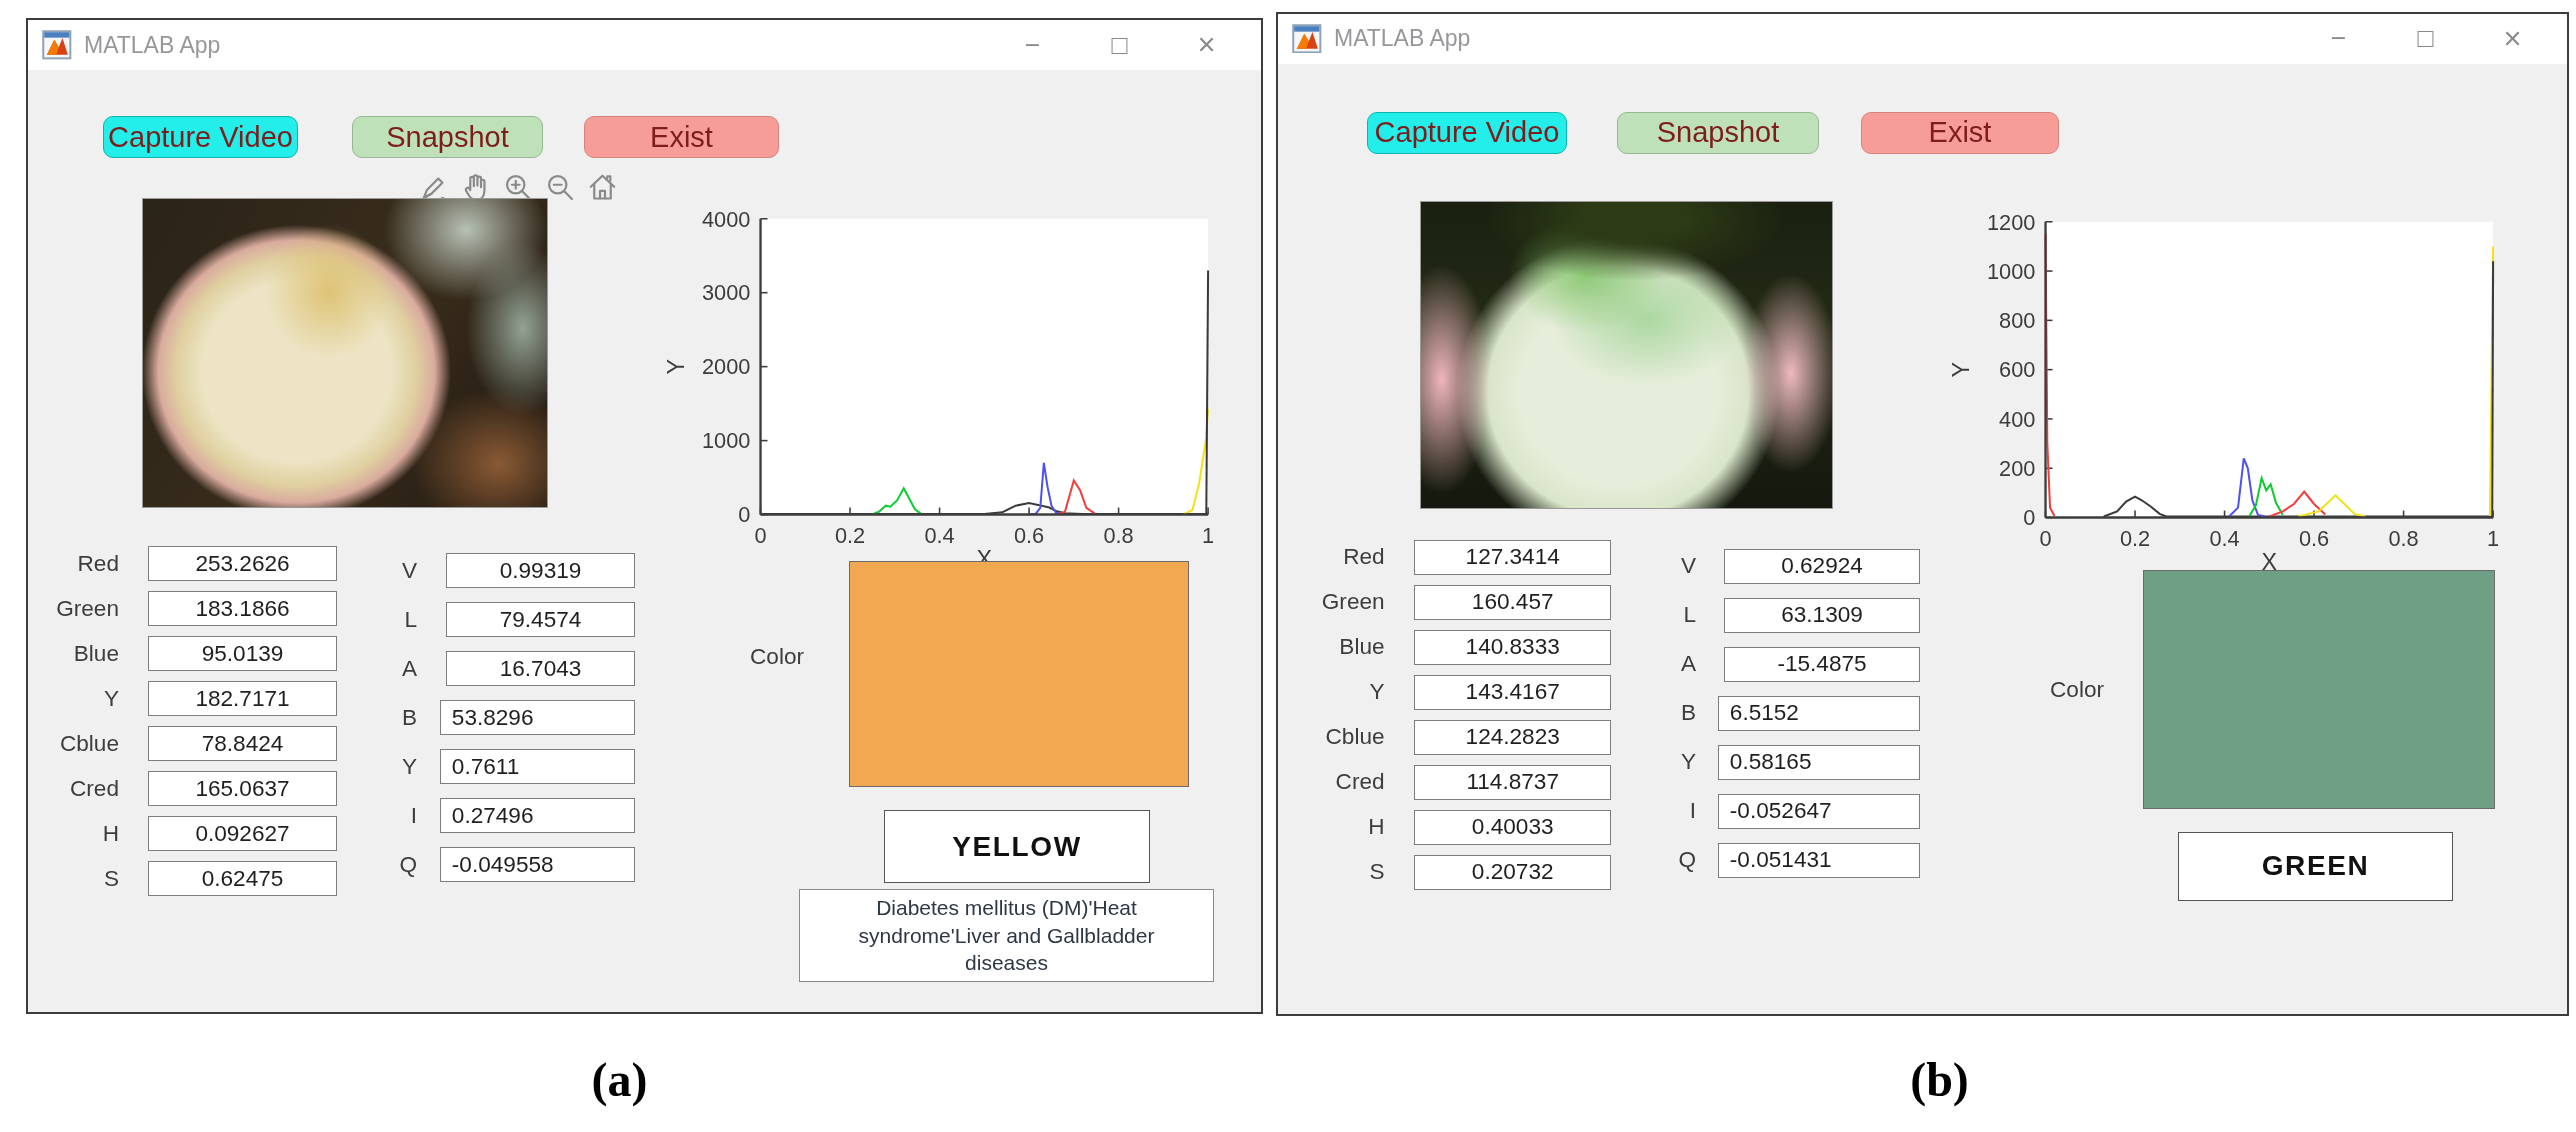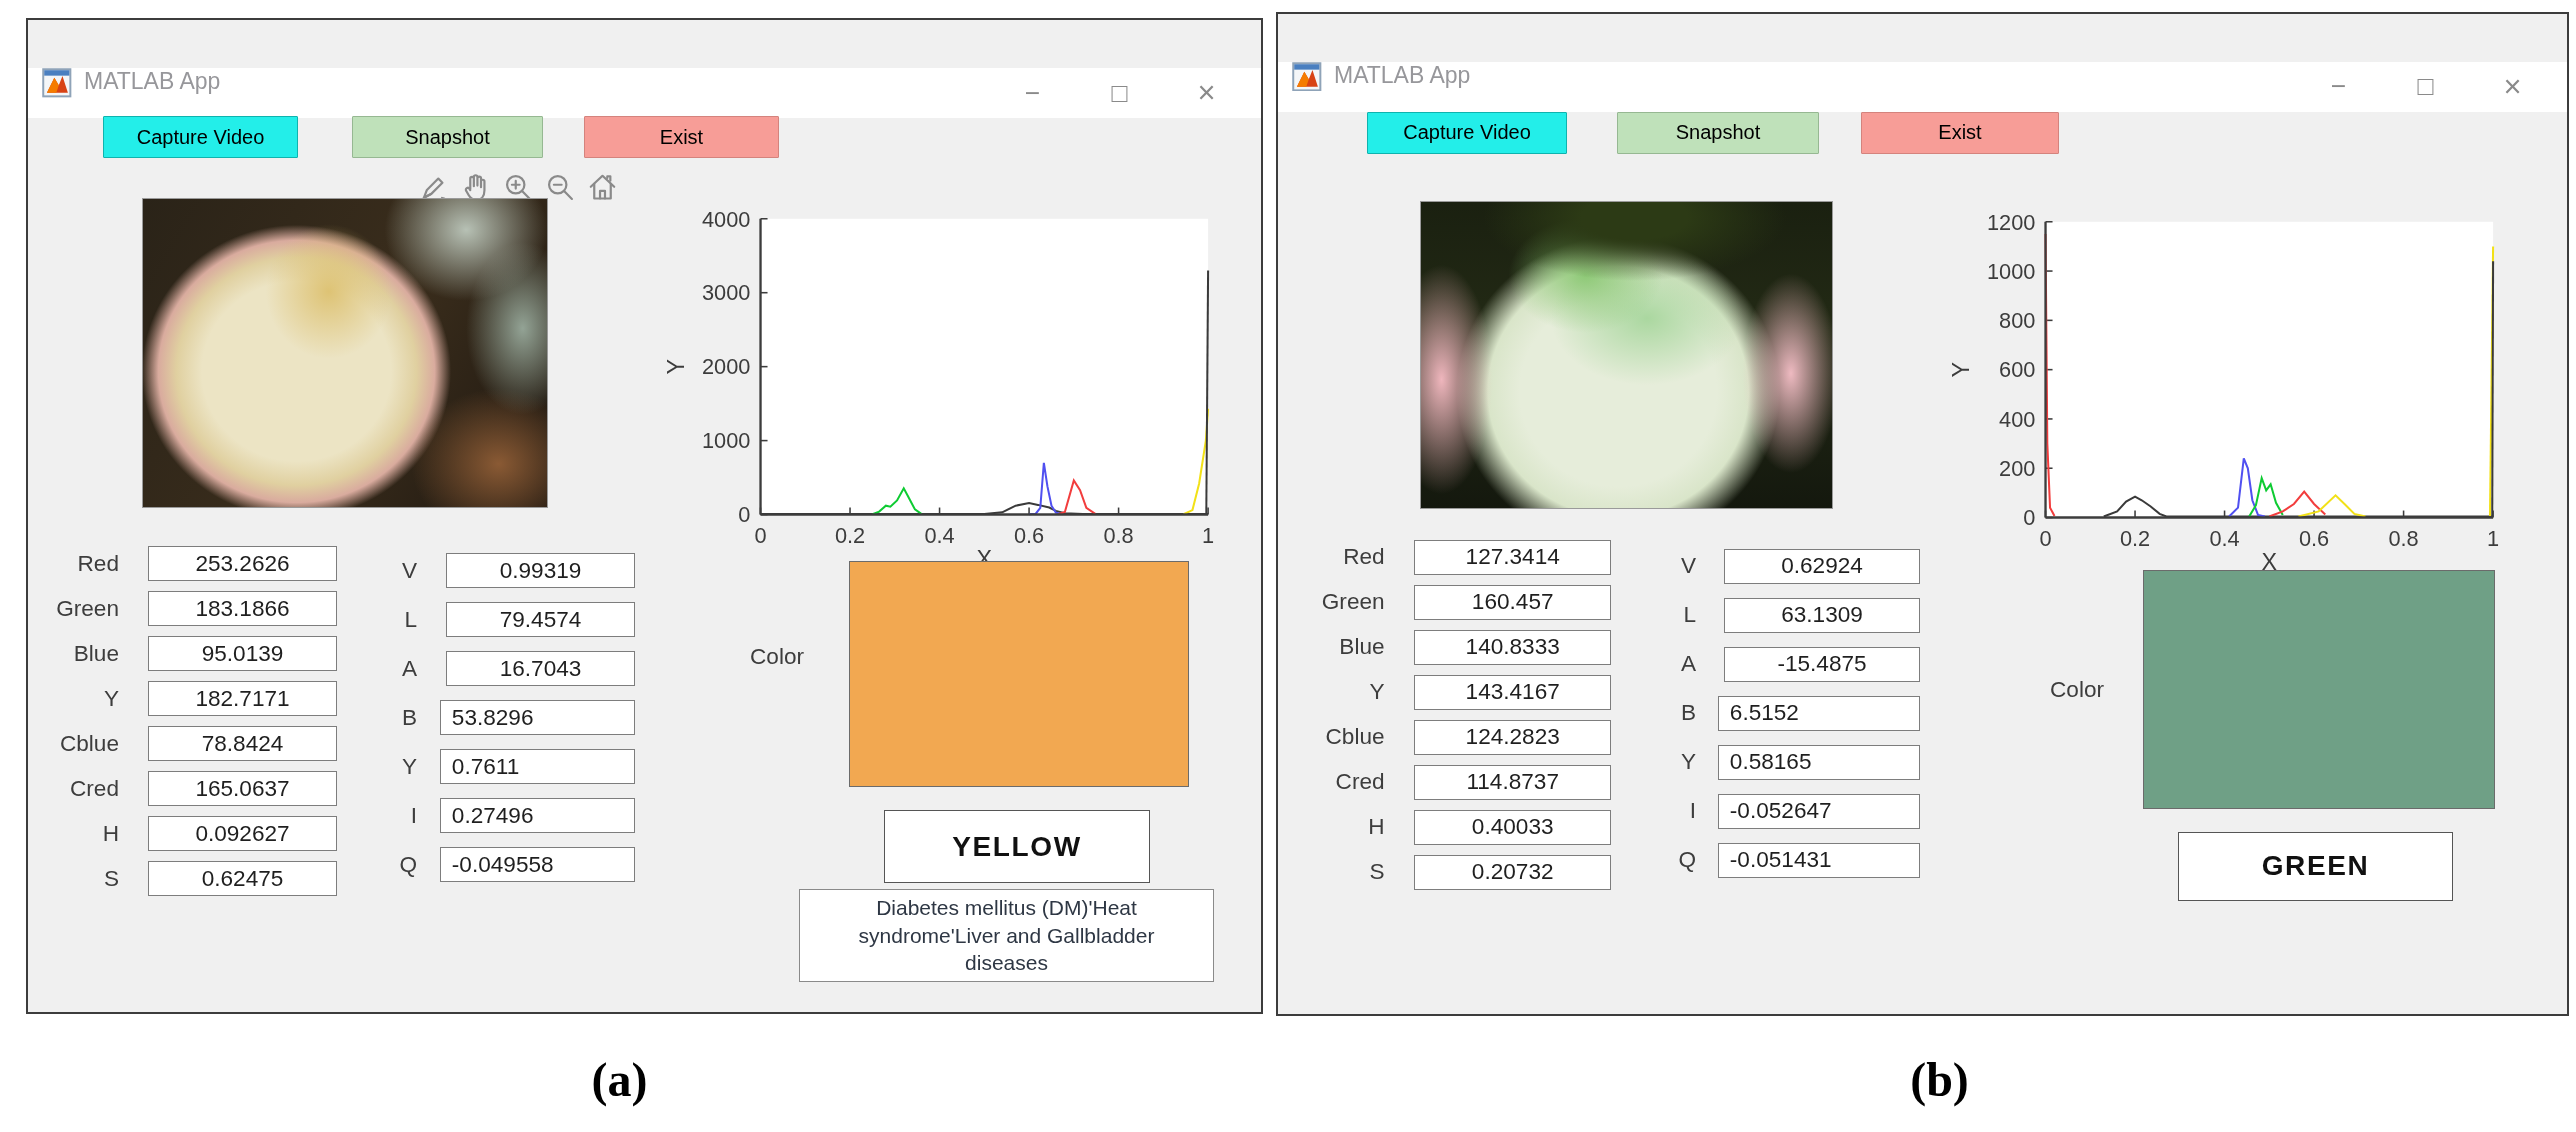--- a/index.html
+++ b/index.html
@@ -2,28 +2,28 @@
 <html style="font-size:12.4px"><head>
 <meta charset="utf-8">
 <style>
   html,body{margin:0;padding:0;}
   body{width:2576px;height:1132px;background:#ffffff;position:relative;overflow:hidden;
        font-family:"Liberation Sans",sans-serif;}
   .window{position:absolute;background:#f0f0f0;border:2.3px solid #3c3c3c;box-sizing:border-box;}
   #win-a{left:26px;top:18px;width:1237px;height:996px;}
   #win-b{left:1276px;top:11.7px;width:1293px;height:1004px;}
   .titlebar{position:absolute;left:0;top:0;right:0;height:50px;background:#ffffff;
-            display:flex;padding-left:14px;box-sizing:border-box;margin-top:48px;}
+            display:flex;align-items:center;padding-left:14px;box-sizing:border-box;}
   .app-icon svg{width:29.6px;height:29.6px;display:block;}
   .title-text{margin-left:12.4px;font-size:23px;color:#97979b;}
   .win-controls{position:absolute;top:0;right:11px;height:50px;display:flex;align-items:center;}
   .ctrl{width:87px;text-align:center;font-size:26.4px;color:#8a8a8a;cursor:default;}
   .ctrl-close{font-size:31px;}
-  .btn{position:absolute;height:42px;border-radius:1px;display:flex;align-items:center;
-       justify-content:center;font-size:20px;color:#000000;border:1.6px solid #999;box-sizing:border-box;}
+  .btn{position:absolute;height:42px;border-radius:10px;display:flex;align-items:center;
+       justify-content:center;font-size:29px;color:#7f1d1d;border:1.6px solid #999;box-sizing:border-box;}
   #win-a .btn1{left:75px;top:96px;width:195px;border-color:#0fb3ae;}
   #win-a .btn2{left:324px;top:96px;width:191px;border-color:#96b892;}
   #win-a .btn3{left:556px;top:96px;width:195px;border-color:#d4837d;}
   #win-b .btn1{left:89px;top:98px;width:200px;border-color:#0fb3ae;}
   #win-b .btn2{left:339px;top:98px;width:202px;border-color:#96b892;}
   #win-b .btn3{left:583px;top:98px;width:198px;border-color:#d4837d;}
   .axtools{position:absolute;left:389px;top:151px;display:flex;gap:9.3px;}
   .axtools svg{width:33px;height:33px;stroke:#8a8a8a;fill:none;stroke-width:1.6;stroke-linecap:round;stroke-linejoin:round;}
   .tongue{position:absolute;border:0.8px solid #9a9a9a;}
   #win-a .tongue{left:114px;top:178px;width:404px;height:308px;

